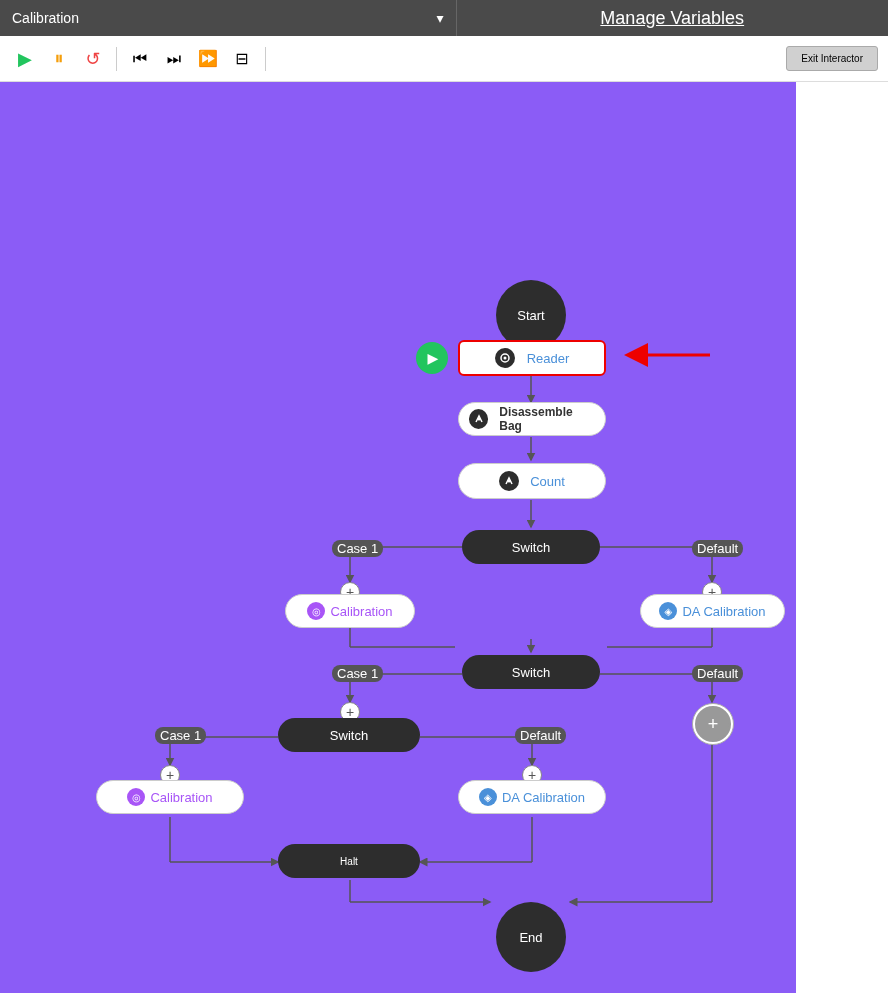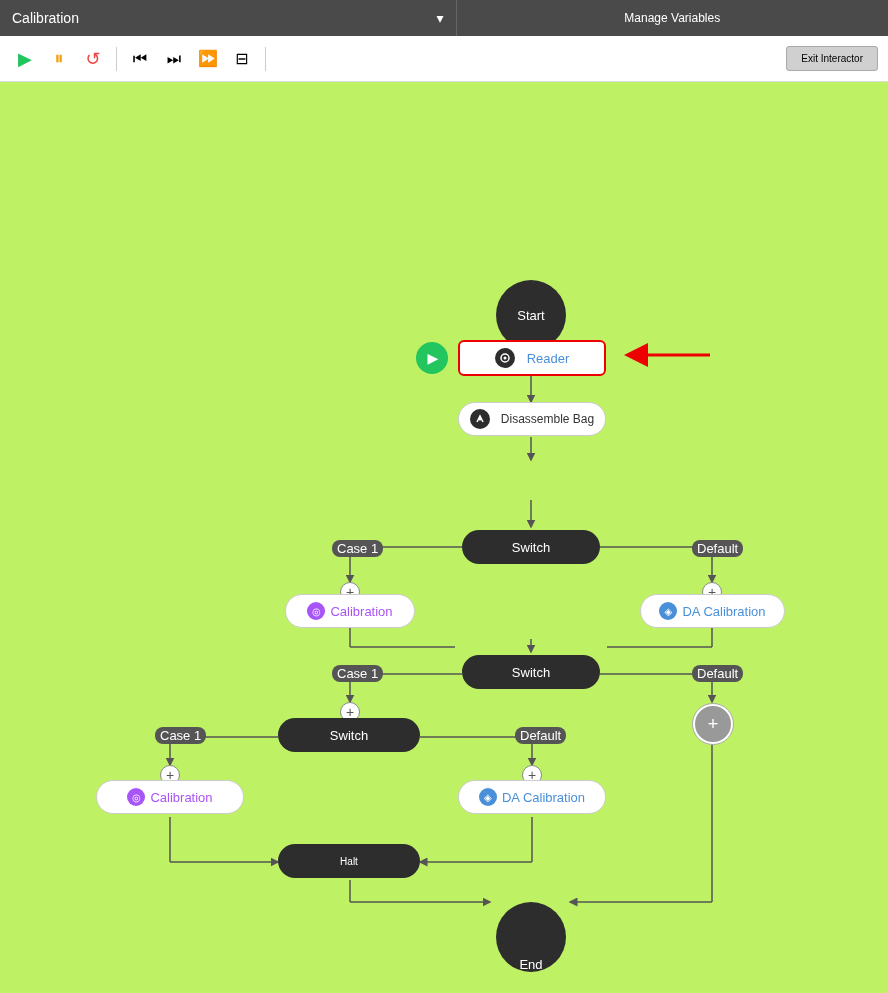--- a/index.html
+++ b/index.html
@@ -19,22 +19,23 @@
       color: #fff;
       font-size: 14px;
       position: relative;
     }
     .header-right {
       flex: 1;
       display: flex;
       align-items: center;
       justify-content: center;
       color: #fff;
-      font-size: 12px;
+      font-size: 18px;
       border-left: 1px solid #666;
+      text-decoration: underline;
     }
 
     
     .toolbar {
       height: 46px;
       background: #fff;
       border-bottom: 1px solid #ddd;
       display: flex;
       align-items: center;
       padding: 0 10px;
@@ -62,23 +63,23 @@
       background: #d0d0d0;
       border: 1px solid #aaa;
       padding: 6px 14px;
       font-size: 10px;
       cursor: pointer;
       border-radius: 3px;
     }
 
     
     .canvas {
-      width: 888px;
+      width: 796px;
       height: calc(993px - 82px);
-      background: #bef264;
+      background: #8b5cf6;
       position: relative;
       overflow: hidden;
     }
 
     
     .node {
       position: absolute;
       display: flex;
       align-items: center;
       justify-content: center;
@@ -311,23 +312,32 @@
     <span style="color:#4a90d9;font-size:13px;">Reader</span>
   </div>
 
   <div class="node node-rounded" style="left:458px;top:320px;width:148px;height:34px;padding:0 10px;gap:5px;">
     <span class="node-icon" style="background:#2d2d2d;">
       <svg viewBox="0 0 12 12" fill="white">
           <path d="M3 9 L6 3 L9 9" stroke="white" stroke-width="1.5" fill="none"></path>
           <circle cx="6" cy="6" r="1.5" fill="white"></circle>
         </svg>
     </span>
-    <span style="color:#333;font-size:12px;">Disassemble Bag</span>
-  </div>
-
+    <span style="color:#333;font-size:12px;font-weight:bold;">Disassemble Bag</span>
+  </div>
+
+  <div class="node node-rounded" style="left:458px;top:381px;width:148px;height:36px;padding:0 10px;gap:5px;">
+    <span class="node-icon" style="background:#2d2d2d;">
+      <svg viewBox="0 0 12 12" fill="white">
+          <path d="M3 9 L6 3 L9 9" stroke="white" stroke-width="1.5" fill="none"></path>
+          <circle cx="6" cy="6" r="1.5" fill="white"></circle>
+        </svg>
+    </span>
+    <span style="color:#4a90d9;font-size:13px;">Count</span>
+  </div>
 
   <div class="node node-dark" style="left:462px;top:448px;width:138px;height:34px;">
     <span style="color:#fff;font-size:13px;">Switch</span>
   </div>
 
   <div class="badge" style="left:332px;top:458px;">Case 1</div>
 
   <div class="badge" style="left:692px;top:458px;">Default</div>
 
   <div class="plus-btn" style="left:340px;top:500px;">+</div>
@@ -377,17 +387,17 @@
 
   <div class="node calibration-node" style="left:458px;top:698px;width:148px;height:34px;padding:0 10px;border:1px solid #ccc;">
     <span class="cal-icon cal-icon-blue">◈</span>
     <span style="color:#4a90d9;font-size:13px;">DA Calibration</span>
   </div>
 
   <div class="node node-dark" style="left:278px;top:762px;width:142px;height:34px;">
     <span style="color:#fff;font-size:10px;">Halt</span>
   </div>
 
-  <div class="node node-circle" style="left:496px;top:820px;width:70px;height:70px;align-items:flex-end;">
+  <div class="node node-circle" style="left:496px;top:820px;width:70px;height:70px;">
     <span>End</span>
   </div>
 
 </div>
 
 </body></html>

